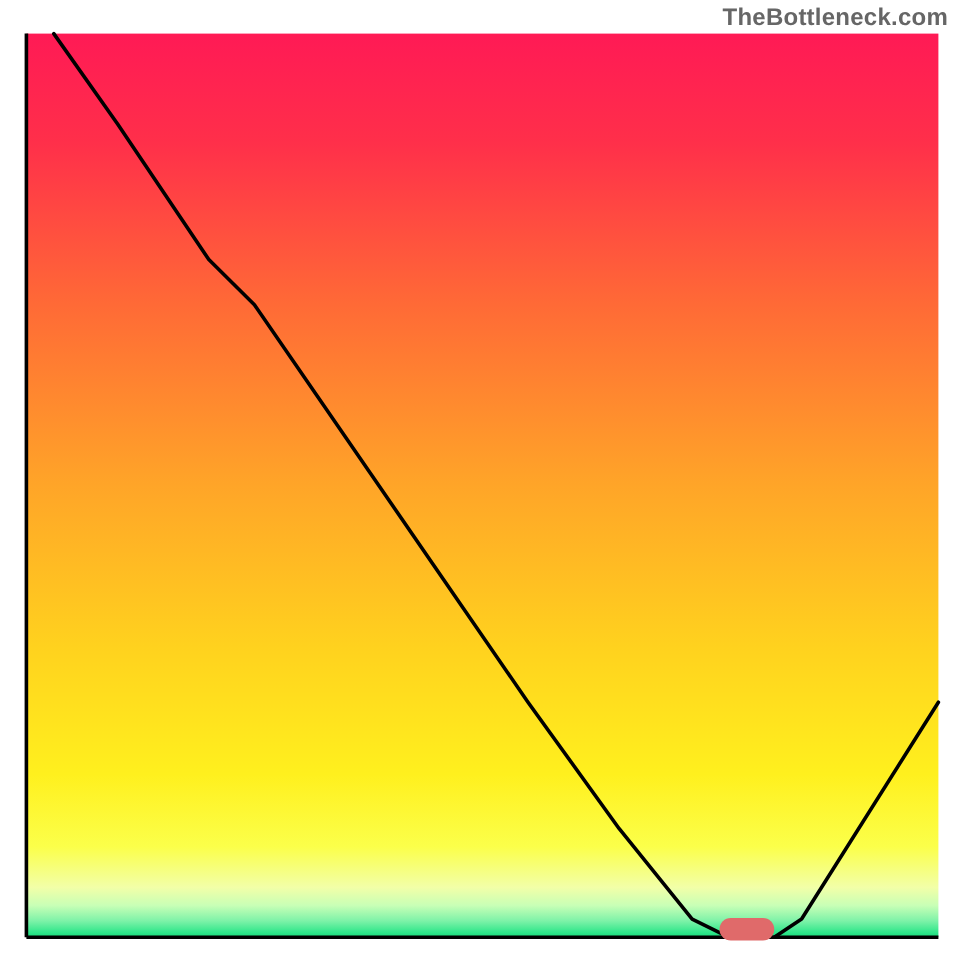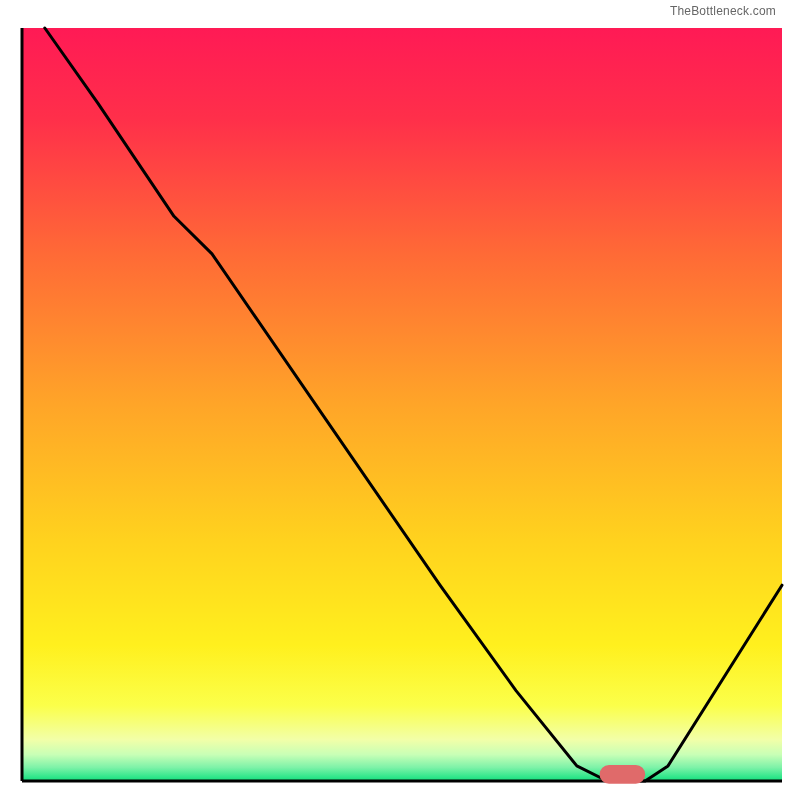--- a/index.html
+++ b/index.html
@@ -11,24 +11,24 @@
     font-family: Arial, Helvetica, sans-serif;
   }
   .wrap {
     position: relative;
     width: 800px;
     height: 800px;
   }
   .watermark {
     position: absolute;
     top: 4px;
-    right: 24px;
+    right: 10px;
     color: #666;
-    font-size: 12px;
-    font-weight: normal;
+    font-size: 20px;
+    font-weight: bold;
     letter-spacing: 0.2px;
     z-index: 10;
   }
   svg {
     position: absolute;
     left: 0;
     top: 0;
   }
 </style>
 </head>

